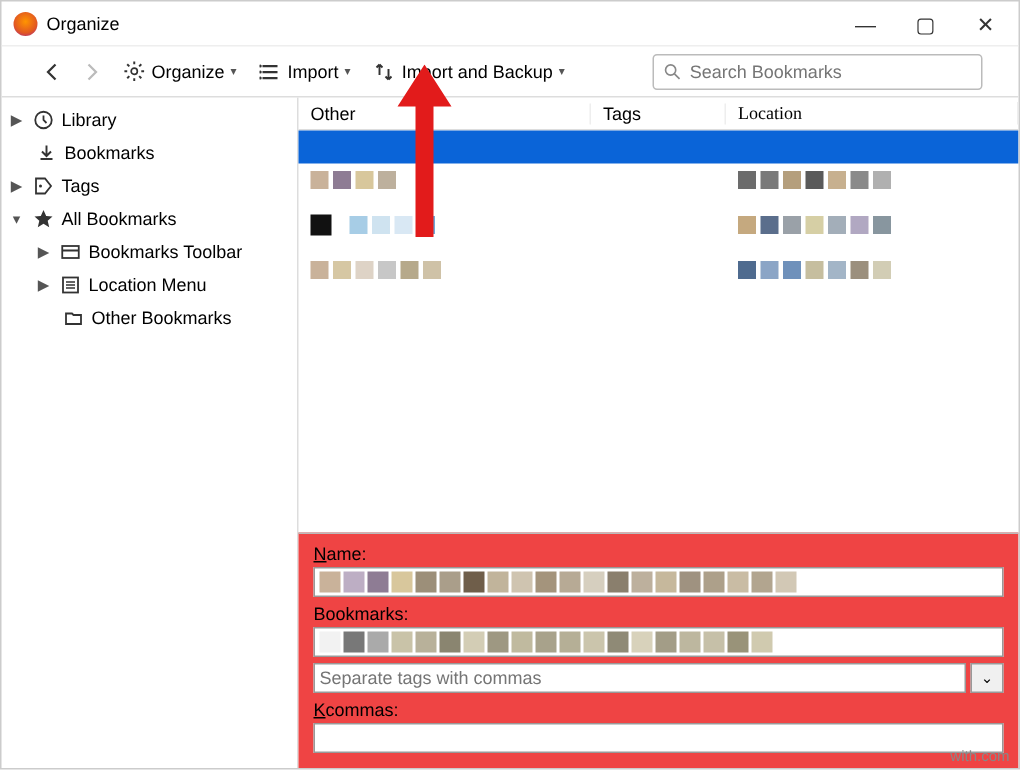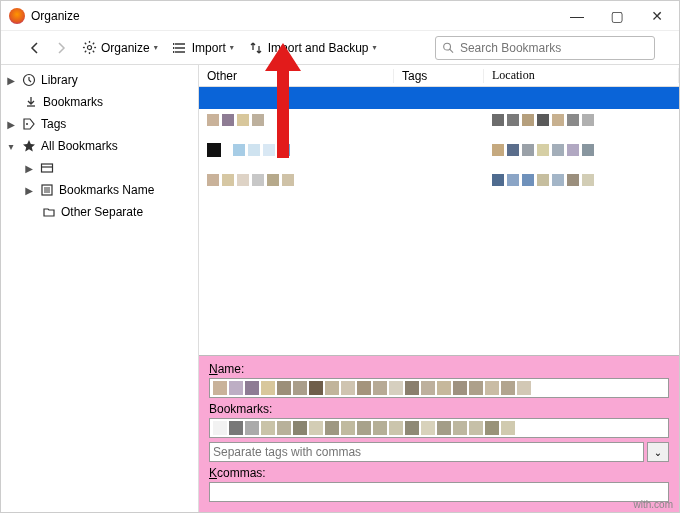--- a/index.html
+++ b/index.html
@@ -32,21 +32,21 @@
   .rows { }
   .row { height: 22px; display:flex; align-items:center; }
   .row.sel { background: #0a64d8; }
   .cell { padding-left:8px; display:flex; gap:3px; align-items:center; }
   .cell.name { width: 195px; }
   .cell.tags { width: 90px; }
   .cell.loc { flex:1; }
   .px { width:12px; height:12px; }
   .px.big { width:14px; height:14px; }
   .filler { flex:1; }
-  .detail { background: #f9a8d4; border-top:1px solid #bbb; padding: 6px 10px 10px 10px; display:flex; flex-direction:column; gap:4px; }
+  .detail { background: #ef4444; border-top:1px solid #bbb; padding: 6px 10px 10px 10px; display:flex; flex-direction:column; gap:4px; }
   .fld { display:flex; flex-direction:column; gap:2px; }
   .fld label { font-size:12px; }
   .fld label .u { text-decoration: underline; }
   .fld .box { background:#fff; border:1px solid #999; height:20px; width:100%; display:flex; align-items:center; padding:0 3px; gap:2px; }
   .tagrow { display:flex; gap:3px; }
   .tagrow .box { flex:1; }
   .dd { width:22px; height:20px; border:1px solid #999; background:#f0f0f0; display:flex; align-items:center; justify-content:center; font-size:10px; }
   .watermark { position:absolute; bottom:2px; right:6px; font-size:10px; color:#888; }
   svg.arrow { position:absolute; top: 42px; left: 252px; pointer-events:none; }
 </style>
@@ -171,40 +171,41 @@
       <span>All Bookmarks</span>
     </div>
     <div class="tree-row d1">
       <span class="tw">▶</span>
       <span class="ic">
           <svg width="14" height="14" viewBox="0 0 14 14">
             <rect x="1.5" y="3" width="11" height="8" stroke="#333" fill="none" stroke-width="1.2"></rect>
             <line x1="1.5" y1="6" x2="12.5" y2="6" stroke="#333" stroke-width="1.2"></line>
           </svg>
         </span>
+      <span>Bookmarks Toolbar</span>
     </div>
     <div class="tree-row d1">
       <span class="tw">▶</span>
       <span class="ic">
           <svg width="14" height="14" viewBox="0 0 14 14">
             <rect x="2" y="2" width="10" height="10" stroke="#333" fill="none" stroke-width="1.2"></rect>
             <line x1="4" y1="5" x2="10" y2="5" stroke="#333"></line>
             <line x1="4" y1="7" x2="10" y2="7" stroke="#333"></line>
             <line x1="4" y1="9" x2="10" y2="9" stroke="#333"></line>
           </svg>
         </span>
-      <span>Bookmarks Name</span>
+      <span>Location Menu</span>
     </div>
     <div class="tree-row d2">
       <span class="ic">
           <svg width="14" height="14" viewBox="0 0 14 14">
             <path d="M2 4 L6 4 L7 5 L12 5 L12 11 L2 11 Z" stroke="#333" fill="none" stroke-width="1.2"></path>
           </svg>
         </span>
-      <span>Other Separate</span>
+      <span>Other Bookmarks</span>
     </div>
   </div>
 
   <div class="content">
     <div class="cols">
       <div class="col name">Other</div>
       <div class="col tags">Tags</div>
       <div class="col loc">Location</div>
     </div>
     <div class="rows">

